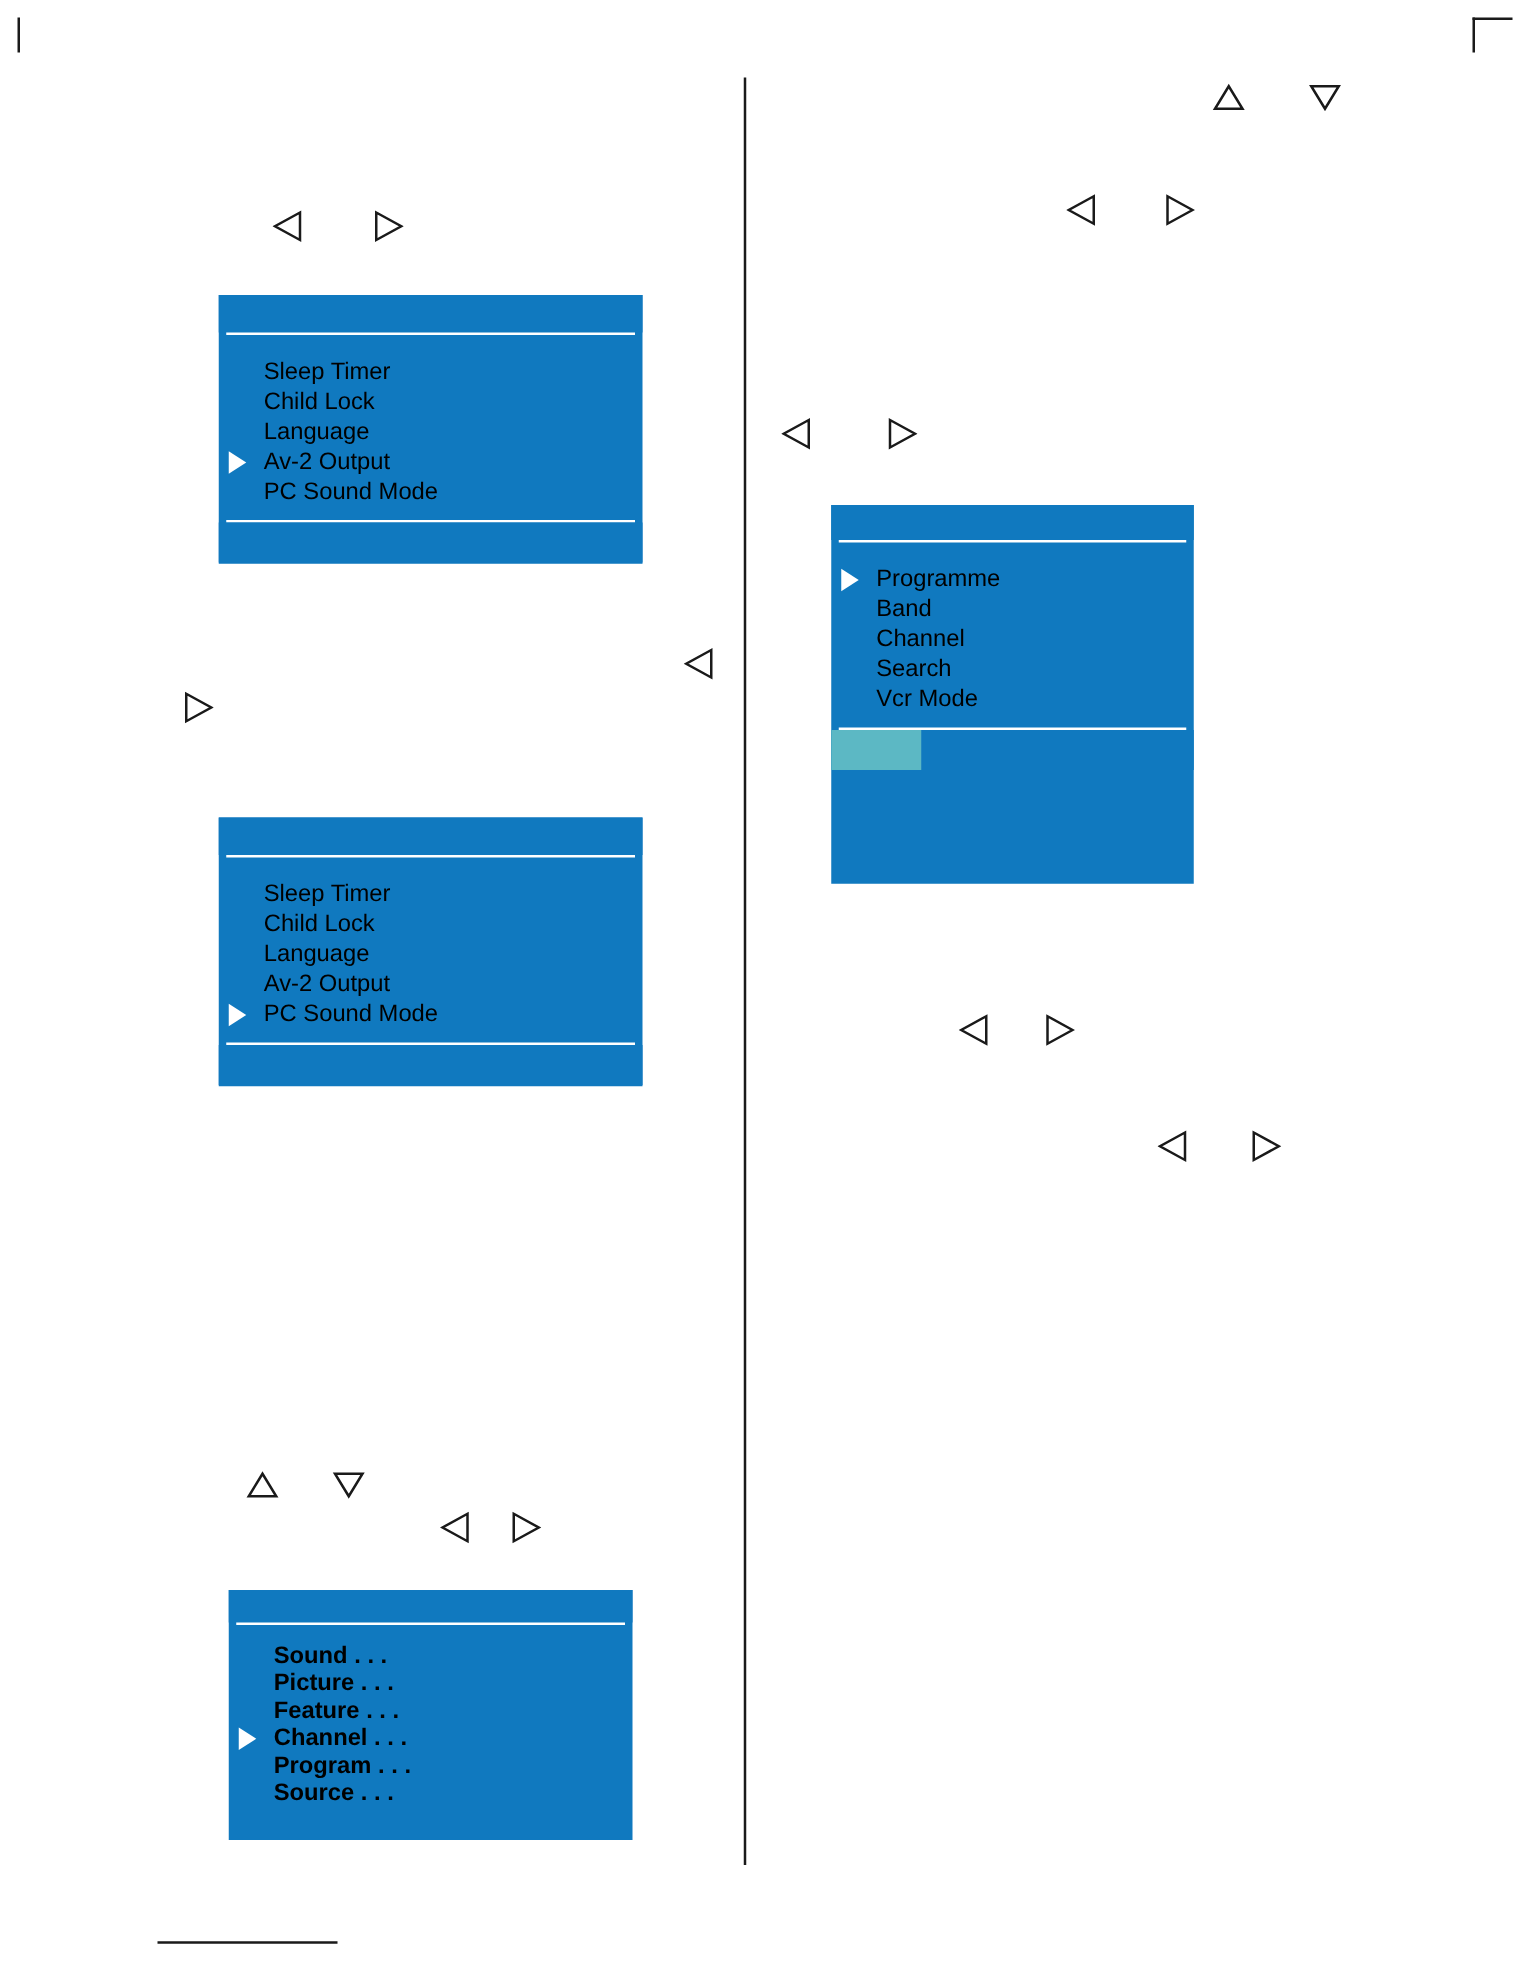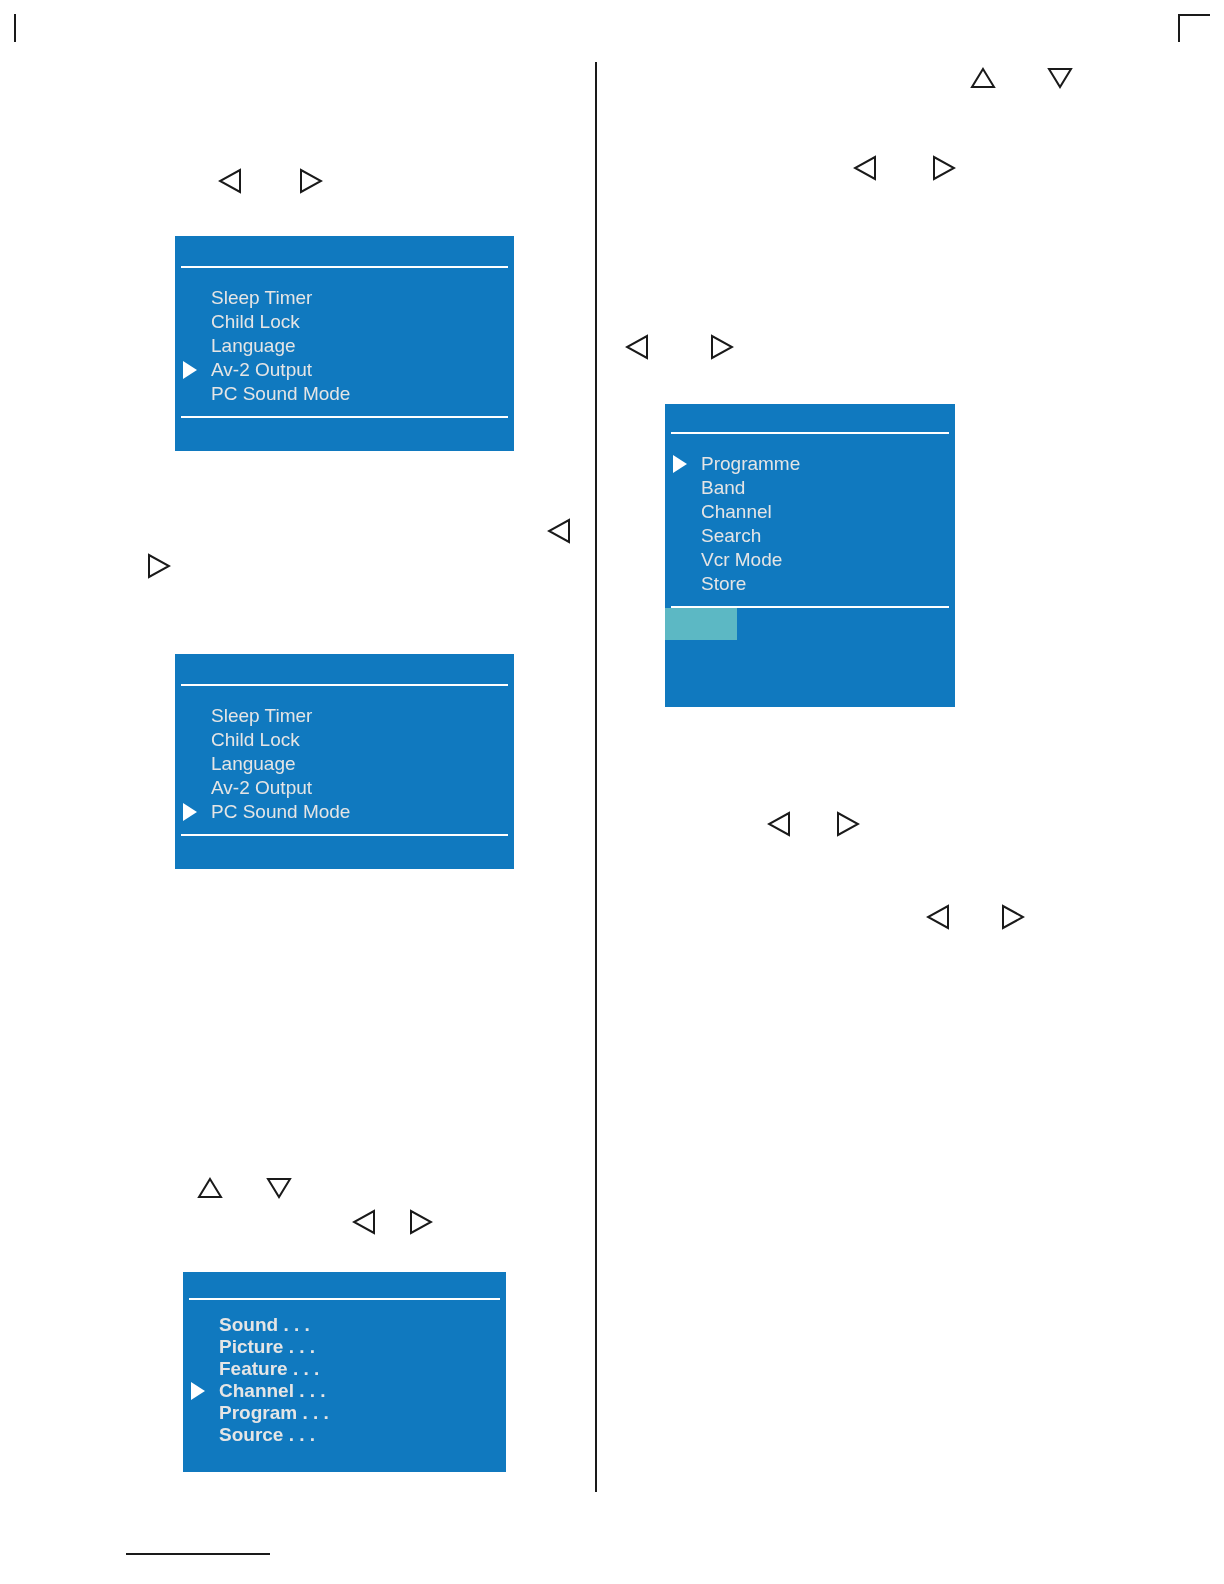--- a/index.html
+++ b/index.html
@@ -52,21 +52,21 @@
     margin: 0 6px;
   }
   .osd-items {
     padding: 14px 0 14px 0;
     position: relative;
   }
   .osd-row {
     position: relative;
     height: 22px;
     line-height: 22px;
-    color: #e5e5e5;
+    color: #000000;
     font-size: 19px;
     padding-left: 36px;
     white-space: nowrap;
   }
   .osd-row.tall {
     height: 24px;
     line-height: 24px;
   }
   .cursor {
     position: absolute;
@@ -315,23 +315,20 @@
       </div>
       <div class="osd-row tall">
         <span>Channel</span>
       </div>
       <div class="osd-row tall">
         <span>Search</span>
       </div>
       <div class="osd-row tall">
         <span>Vcr Mode</span>
       </div>
-      <div class="osd-row tall">
-        <span>Store</span>
-      </div>
     </div>
     <div class="osd-foot">
       <div class="osd-foot-sep"></div>
       <div class="osd-foot-bar">
         <div class="chunk"></div>
       </div>
     </div>
   </div>
 
   <div class="footer-rule"></div>

